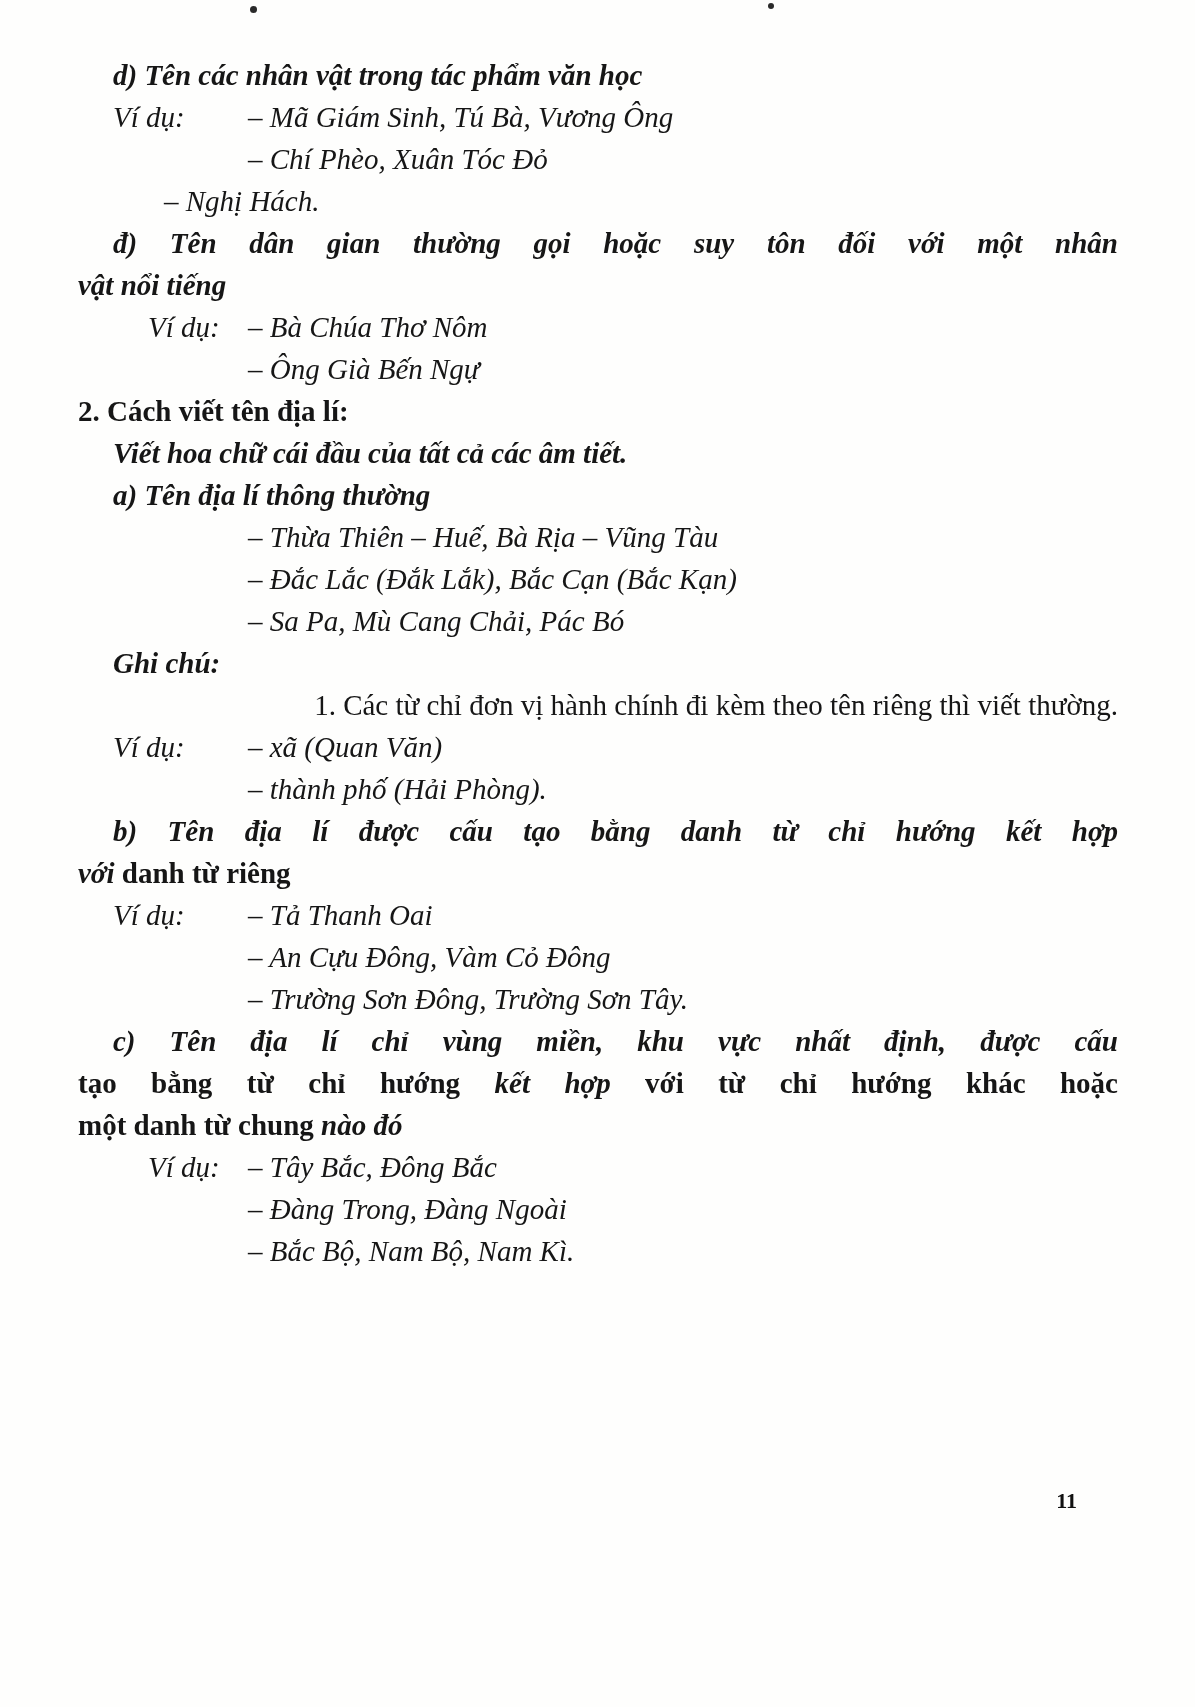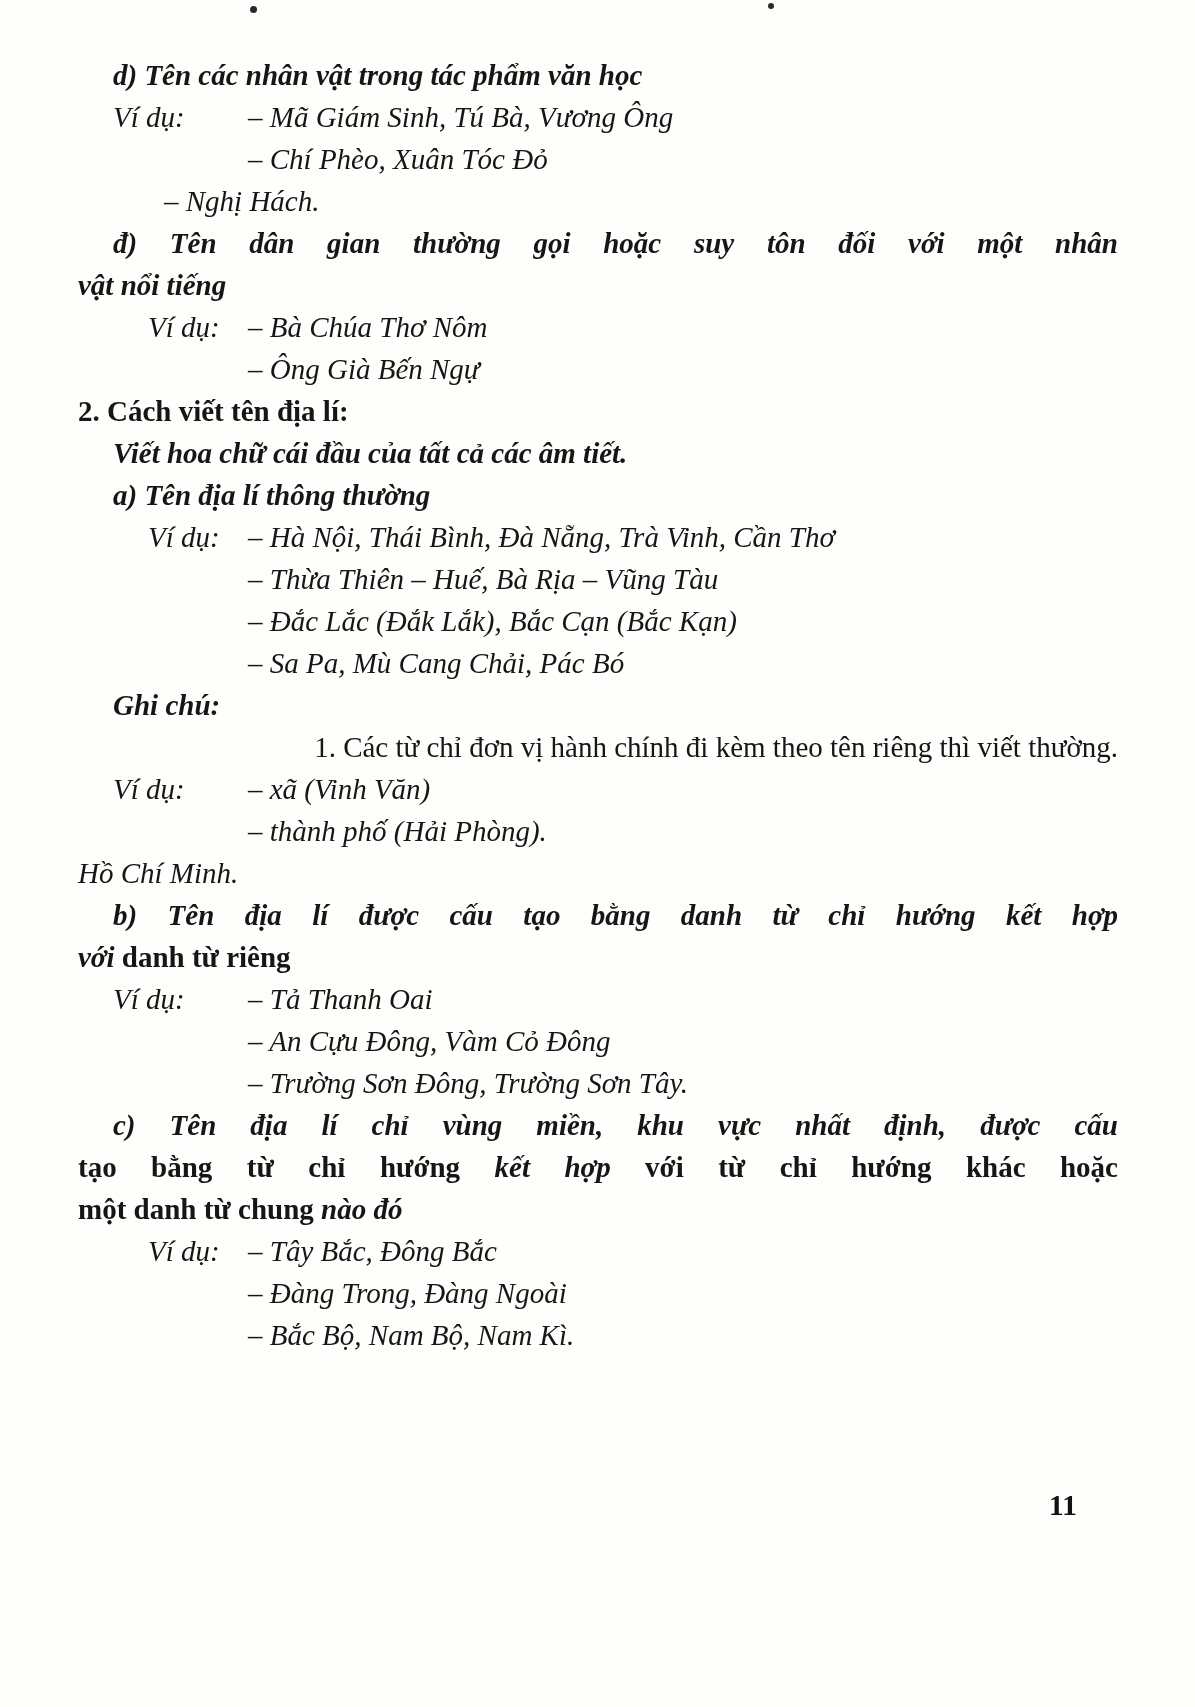--- a/index.html
+++ b/index.html
@@ -33,21 +33,21 @@
   }
   .seg.r  { font-style: normal; font-weight: normal; }
   .seg.i  { font-style: italic; font-weight: normal; }
   .seg.b  { font-style: normal; font-weight: bold; }
   .seg.bi { font-style: italic; font-weight: bold; }
   .label { display: inline-block; }
   .pagenum {
     position: absolute;
     top: 1488px;
     right: 118px;
-    font-size: 30px;
+    font-size: 22px;
     font-weight: bold;
     color: #111;
   }
   .artifact {
     position: absolute;
     background: #2a2a2a;
     border-radius: 50%;
   }
   .a1 { left: 250px; top: 6px; width: 7px; height: 7px; }
   .a2 { left: 768px; top: 3px; width: 6px; height: 6px; }
@@ -63,29 +63,27 @@
       <div class="line" style="margin-left: 35px;"><span class="seg label i" style="width: 135px;">Ví dụ:</span><span class="seg i">– Mã Giám Sinh, Tú Bà, Vương Ông</span></div>
       <div class="line" style="margin-left: 170px;"><span class="seg i">– Chí Phèo, Xuân Tóc Đỏ</span></div>
       <div class="line" style="margin-left: 86px;"><span class="seg i">– Nghị Hách.</span></div>
       <div class="line just" style="margin-left: 35px;"><span class="seg bi">đ) Tên dân gian thường gọi hoặc suy tôn đối với một nhân</span></div>
       <div class="line" style="margin-left: 0px;"><span class="seg bi">vật nổi tiếng</span></div>
       <div class="line" style="margin-left: 70px;"><span class="seg label i" style="width: 100px;">Ví dụ:</span><span class="seg i">– Bà Chúa Thơ Nôm</span></div>
       <div class="line" style="margin-left: 170px;"><span class="seg i">– Ông Già Bến Ngự</span></div>
       <div class="line" style="margin-left: 0px;"><span class="seg b">2. Cách viết tên địa lí:</span></div>
       <div class="line" style="margin-left: 35px;"><span class="seg bi">Viết hoa chữ cái đầu của tất cả các âm tiết.</span></div>
       <div class="line" style="margin-left: 35px;"><span class="seg bi">a) Tên địa lí thông thường</span></div>
-      <div class="line" style="margin-left: 70px;"><span class="seg label i" style="width: 100px;">Ví dụ:</span><span class="seg i">– Hà Nội, Thái Bình, Đà Nẵng, Trà Vinh, Cần Thơ</span></div>
       <div class="line" style="margin-left: 170px;"><span class="seg i">– Thừa Thiên – Huế, Bà Rịa – Vũng Tàu</span></div>
       <div class="line" style="margin-left: 170px;"><span class="seg i">– Đắc Lắc (Đắk Lắk), Bắc Cạn (Bắc Kạn)</span></div>
       <div class="line" style="margin-left: 170px;"><span class="seg i">– Sa Pa, Mù Cang Chải, Pác Bó</span></div>
       <div class="line" style="margin-left: 35px;"><span class="seg bi">Ghi chú:</span></div>
       <div class="line" style="margin-left: 35px; text-align: right;"><span class="seg r">1. Các từ chỉ đơn vị hành chính đi kèm theo tên riêng thì viết thường.</span></div>
-      <div class="line" style="margin-left: 35px;"><span class="seg label i" style="width: 135px;">Ví dụ:</span><span class="seg i">– xã (Vinh Văn)</span></div>
+      <div class="line" style="margin-left: 35px;"><span class="seg label i" style="width: 135px;">Ví dụ:</span><span class="seg i">– xã (Quan Văn)</span></div>
       <div class="line" style="margin-left: 170px;"><span class="seg i">– thành phố (Hải Phòng).</span></div>
-      <div class="line" style="margin-left: 0px;"><span class="seg i">Hồ Chí Minh.</span></div>
       <div class="line just" style="margin-left: 35px;"><span class="seg bi">b) Tên địa lí được cấu tạo bằng danh từ chỉ hướng kết hợp</span></div>
       <div class="line" style="margin-left: 0px;"><span class="seg bi">với </span><span class="seg b">danh từ riêng</span></div>
       <div class="line" style="margin-left: 35px;"><span class="seg label i" style="width: 135px;">Ví dụ:</span><span class="seg i">– Tả Thanh Oai</span></div>
       <div class="line" style="margin-left: 170px;"><span class="seg i">– An Cựu Đông, Vàm Cỏ Đông</span></div>
       <div class="line" style="margin-left: 170px;"><span class="seg i">– Trường Sơn Đông, Trường Sơn Tây.</span></div>
       <div class="line just" style="margin-left: 35px;"><span class="seg bi">c) Tên địa lí chỉ vùng miền, khu vực nhất định, được cấu</span></div>
       <div class="line just" style="margin-left: 0px;"><span class="seg b">tạo bằng </span><span class="seg b">từ chỉ hướng </span><span class="seg bi">kết hợp </span><span class="seg b">với </span><span class="seg b">từ chỉ hướng khác hoặc</span></div>
       <div class="line" style="margin-left: 0px;"><span class="seg b">một danh từ chung </span><span class="seg bi">nào đó</span></div>
       <div class="line" style="margin-left: 70px;"><span class="seg label i" style="width: 100px;">Ví dụ:</span><span class="seg i">– Tây Bắc, Đông Bắc</span></div>
       <div class="line" style="margin-left: 170px;"><span class="seg i">– Đàng Trong, Đàng Ngoài</span></div>

